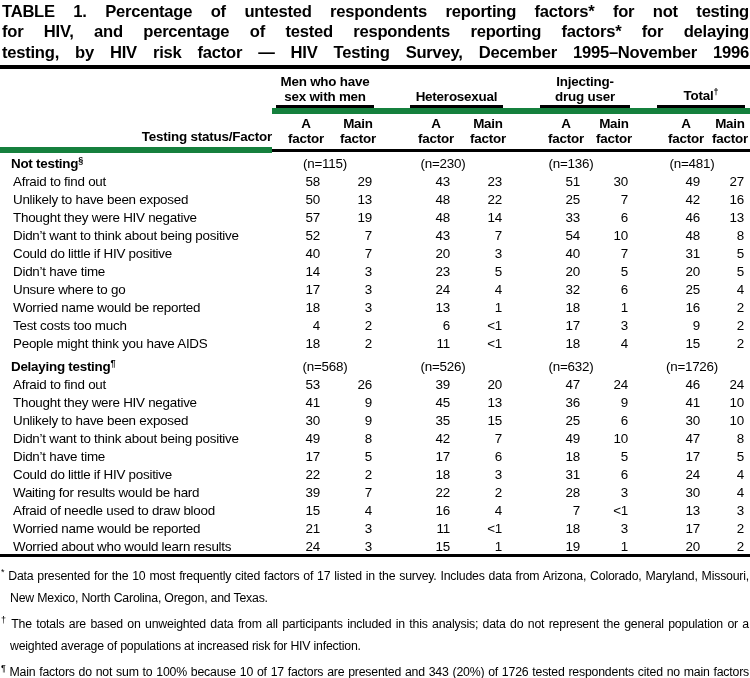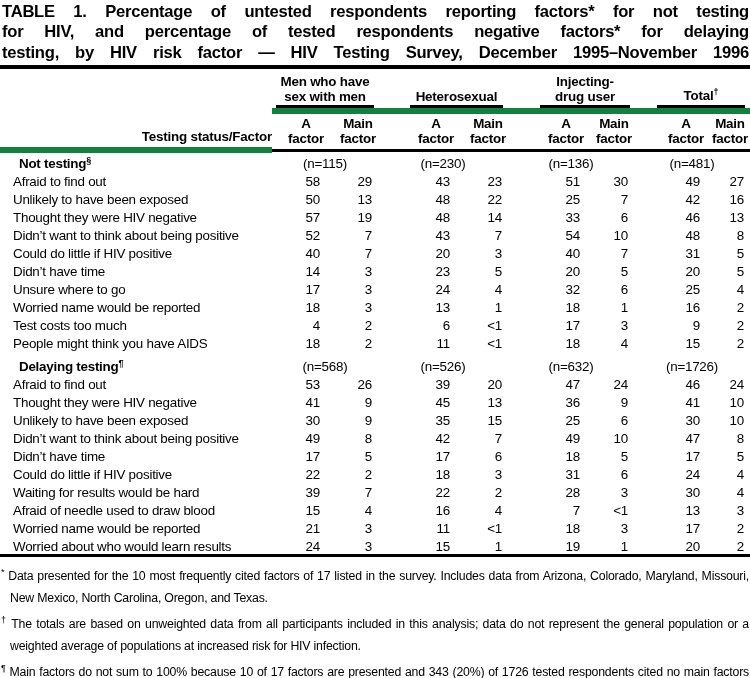--- a/index.html
+++ b/index.html
@@ -70,21 +70,21 @@
   th.sub { text-align: right; padding: 3px 2px 2px 0; border-bottom: 3px solid #000; }
   .subwrap { display: inline-block; text-align: center; line-height: 14.6px; letter-spacing: -0.2px; }
 
   tbody td {
     font-size: 13.4px;
     height: 18px;
     padding: 0;
     letter-spacing: -0.25px;
     vertical-align: bottom;
   }
-  td.factor-cell { text-align: left; white-space: nowrap; padding-left: 19px; }
+  td.factor-cell { text-align: left; white-space: nowrap; padding-left: 11px; }
   td.factor-cell.indent { padding-left: 13px; margin-top: 37px; }
   td.factor-cell b sup, td.factor-cell sup { font-size: 9px; font-weight: bold; }
   td.num { text-align: right; padding-right: 6px; }
   td.ncell { text-align: center; }
   tr.section-start td { padding-top: 5px; }
 
   
   .footnotes { margin-top: 4px; padding: 0 1px 0 1px; }
   .fn {
     font-size: 12.3px;
@@ -96,21 +96,21 @@
   }
   .fn sup { font-size: 9px; }
 </style>
 </head>
 <body>
 
 <div class="page">
 
   <div class="title-block">
     <div class="title-line">TABLE 1. Percentage of untested respondents reporting factors* for not testing</div>
-    <div class="title-line">for HIV, and percentage of tested respondents negative factors* for delaying</div>
+    <div class="title-line">for HIV, and percentage of tested respondents reporting factors* for delaying</div>
     <div class="title-line">testing, by HIV risk factor — HIV Testing Survey, December 1995–November 1996</div>
   </div>
 
   <div class="rule-thick"></div>
 
   <table class="main">
     <colgroup>
       <col class="c-factor">
         <col class="c1">
         <col class="c2">

